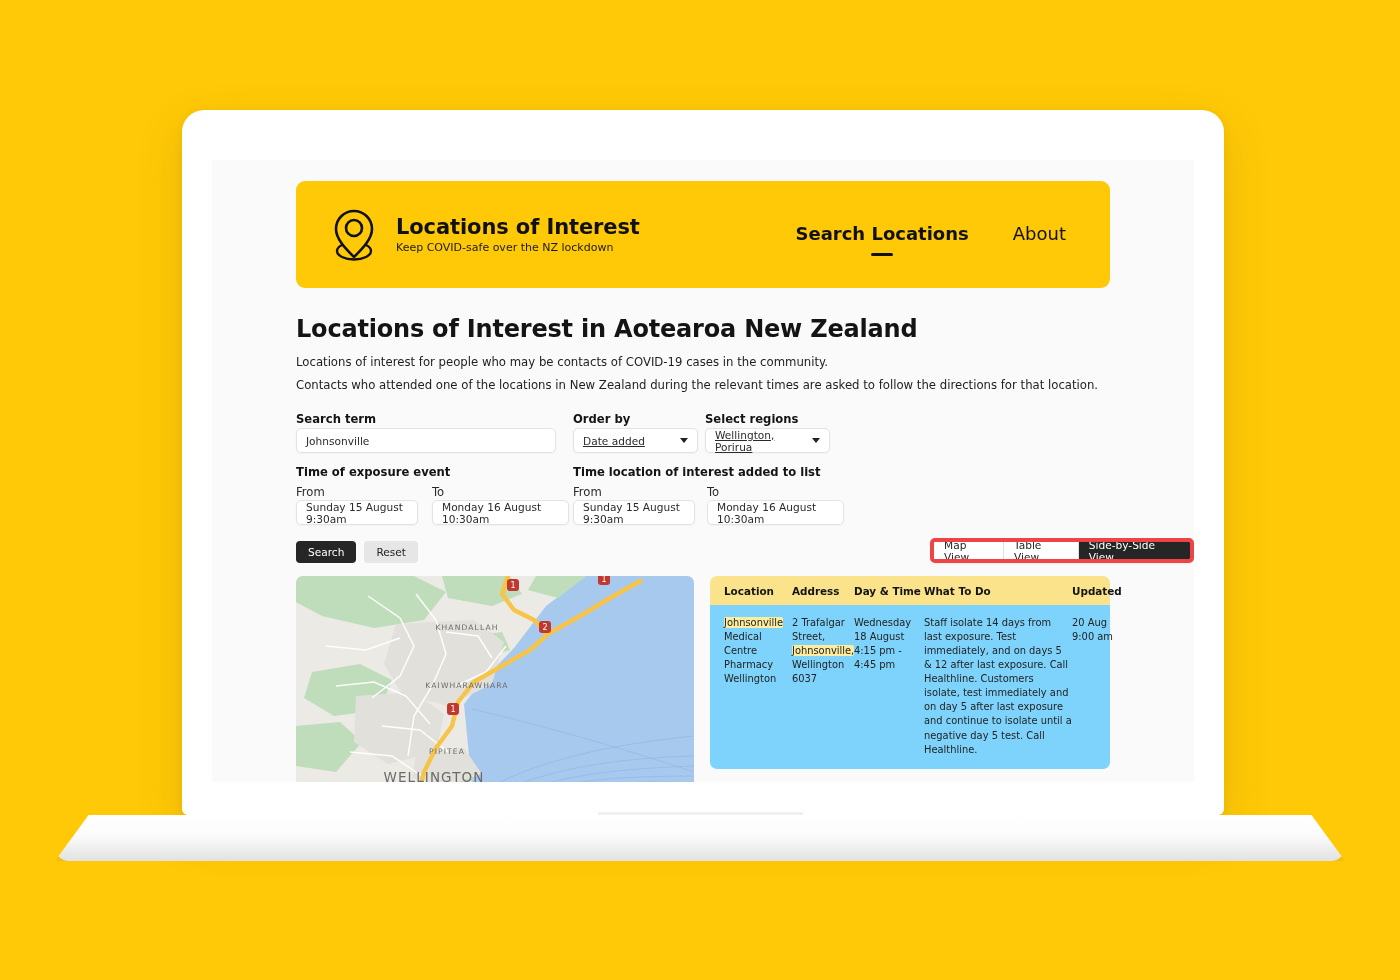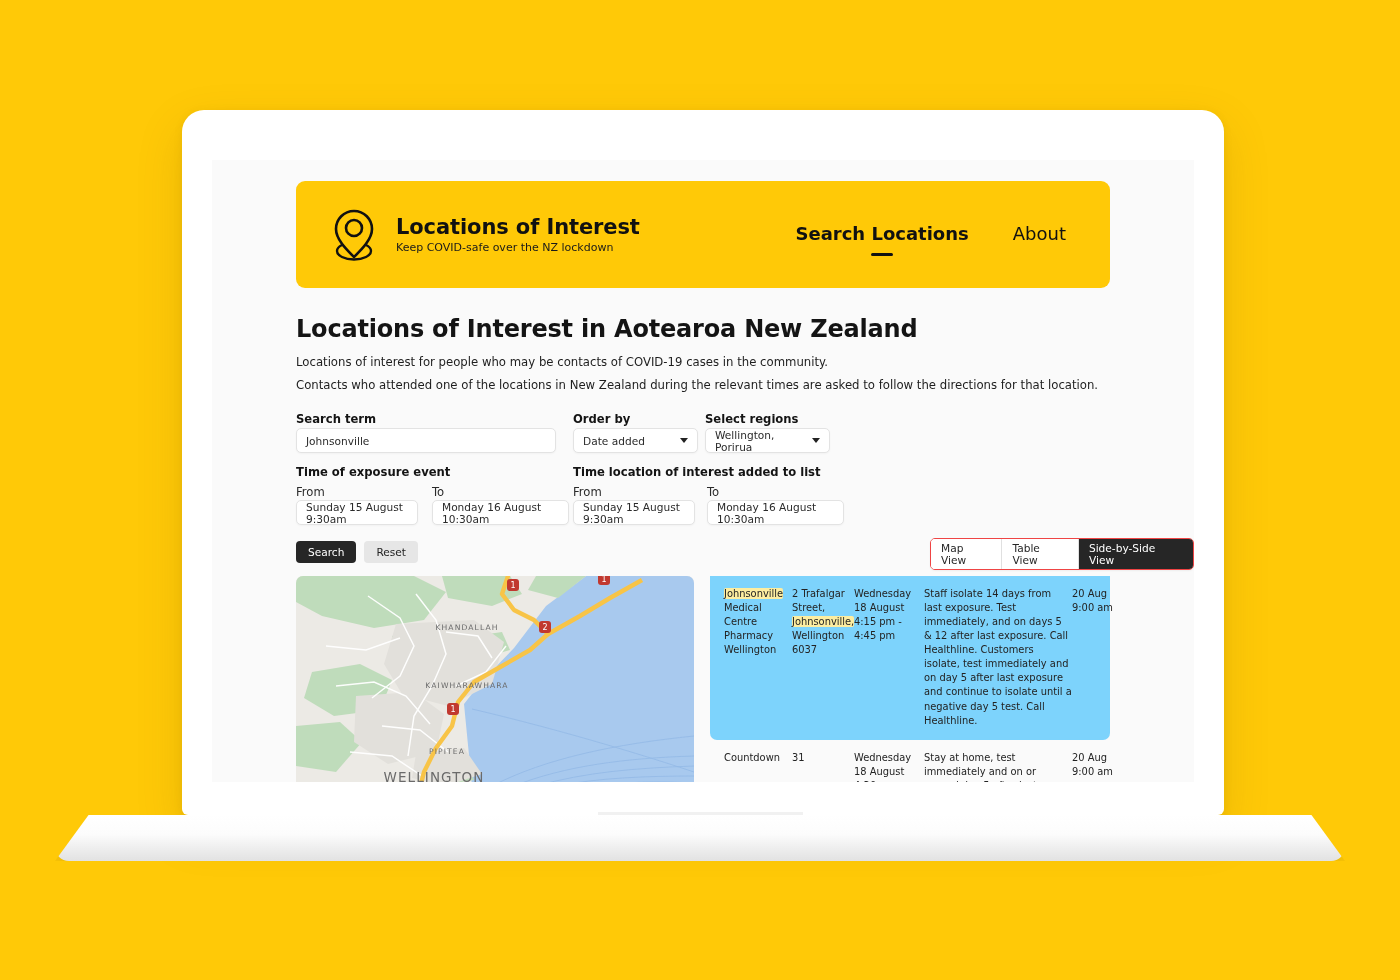--- a/index.html
+++ b/index.html
@@ -81,21 +81,21 @@
   #intro-2 { position: absolute; left: 84px; top: 218px; font-size: 11.7px; color: #1e1e1e; }
 
   .field-label { font-size: 11.6px; font-weight: bold; color: #141414; }
   .sub-label { font-size: 11.6px; color: #2a2a2a; }
   .text-input, .select-input {
     background: #fff; border: 1px solid #e3e3e3; border-radius: 5px;
     height: 25px; font-size: 10.6px; color: #2b2b2b;
     display: flex; align-items: center; padding: 0 9px;
     box-shadow: 0 1px 2px rgba(0,0,0,0.035);
   }
-  .select-input { justify-content: space-between; }
+  .select-input { justify-content: space-between; text-decoration: underline; }
   .caret { width: 0; height: 0; border-left: 4.5px solid transparent; border-right: 4.5px solid transparent; border-top: 5.5px solid #222; }
 
   #f-search-label { position: absolute; left: 84px; top: 252px; }
   #f-search-input { position: absolute; left: 84px; top: 268px; width: 260px; }
   #f-order-label { position: absolute; left: 361px; top: 252px; }
   #f-order-input { position: absolute; left: 361px; top: 268px; width: 125px; }
   #f-region-label { position: absolute; left: 493px; top: 252px; }
   #f-region-input { position: absolute; left: 493px; top: 268px; width: 125px; }
 
   #g1-label { position: absolute; left: 84px; top: 305px; }
@@ -111,22 +111,22 @@
   #g2-to-input { position: absolute; left: 495px; top: 340px; width: 137px; }
 
   #action-row { position: absolute; left: 84px; top: 381px; display: flex; gap: 8px; }
   .btn { height: 22px; border-radius: 4px; font-size: 10.6px; display: flex;
          align-items: center; justify-content: center; padding: 0 12px; cursor: pointer; }
   #search-btn { background: #262626; color: #fff; }
   #reset-btn { background: #e6e6e6; color: #232323; }
 
   #view-toggle {
     position: absolute; left: 718px; top: 378px;
-    display: flex; background: #fff; border: 1px solid #ef4444;
-    border-radius: 5px; overflow: hidden; height: 32px;
+    display: flex; background: #fff; border: 4px solid #ef4444;
+    border-radius: 5px; overflow: hidden; height: 25px;
     box-shadow: 0 1px 2px rgba(0,0,0,0.05);
   }
   .toggle-btn {
     font-size: 10.6px; color: #262626; padding: 0 10px;
     display: flex; align-items: center; cursor: pointer;
     border-right: 1px solid #e0e0e0; background: #fff;
   }
   .toggle-btn:last-child { border-right: none; }
   .toggle-btn.active { background: #262626; color: #fff; }
 
@@ -314,20 +314,27 @@
           </g>
 
           <text class="map-label" x="171" y="54" font-size="7.6" text-anchor="middle">KHANDALLAH</text>
           <text class="map-label" x="171" y="112" font-size="7.6" text-anchor="middle">KAIWHARAWHARA</text>
           <text class="map-label" x="151" y="178" font-size="7.6" text-anchor="middle">PIPITEA</text>
           <text class="map-label" x="138" y="206" font-size="13.5" text-anchor="middle" fill="#8d8d8d">WELLINGTON</text>
         </svg>
       </div>
 
       <div id="results-panel">
+        <div id="table-head">
+          <div class="th c-loc">Location</div>
+          <div class="th c-addr">Address</div>
+          <div class="th c-day">Day &amp; Time</div>
+          <div class="th c-what">What To Do</div>
+          <div class="th c-upd">Updated</div>
+        </div>
 
         <div class="row card">
           <div class="td c-loc">
             <span class="hl">Johnsonville</span><span> Medical Centre Pharmacy Wellington</span>
           </div>
           <div class="td c-addr">
             <span>2 Trafalgar Street, </span><span class="hl">Johnsonville,</span><span> Wellington 6037</span>
           </div>
           <div class="td c-day">Wednesday 18 August 4:15 pm - 4:45 pm</div>
           <div class="td c-what">Staff isolate 14 days from last exposure. Test immediately, and on days 5 &amp; 12 after last exposure. Call Healthline. Customers isolate, test immediately and on day 5 after last exposure and continue to isolate until a negative day 5 test. Call Healthline.</div>

